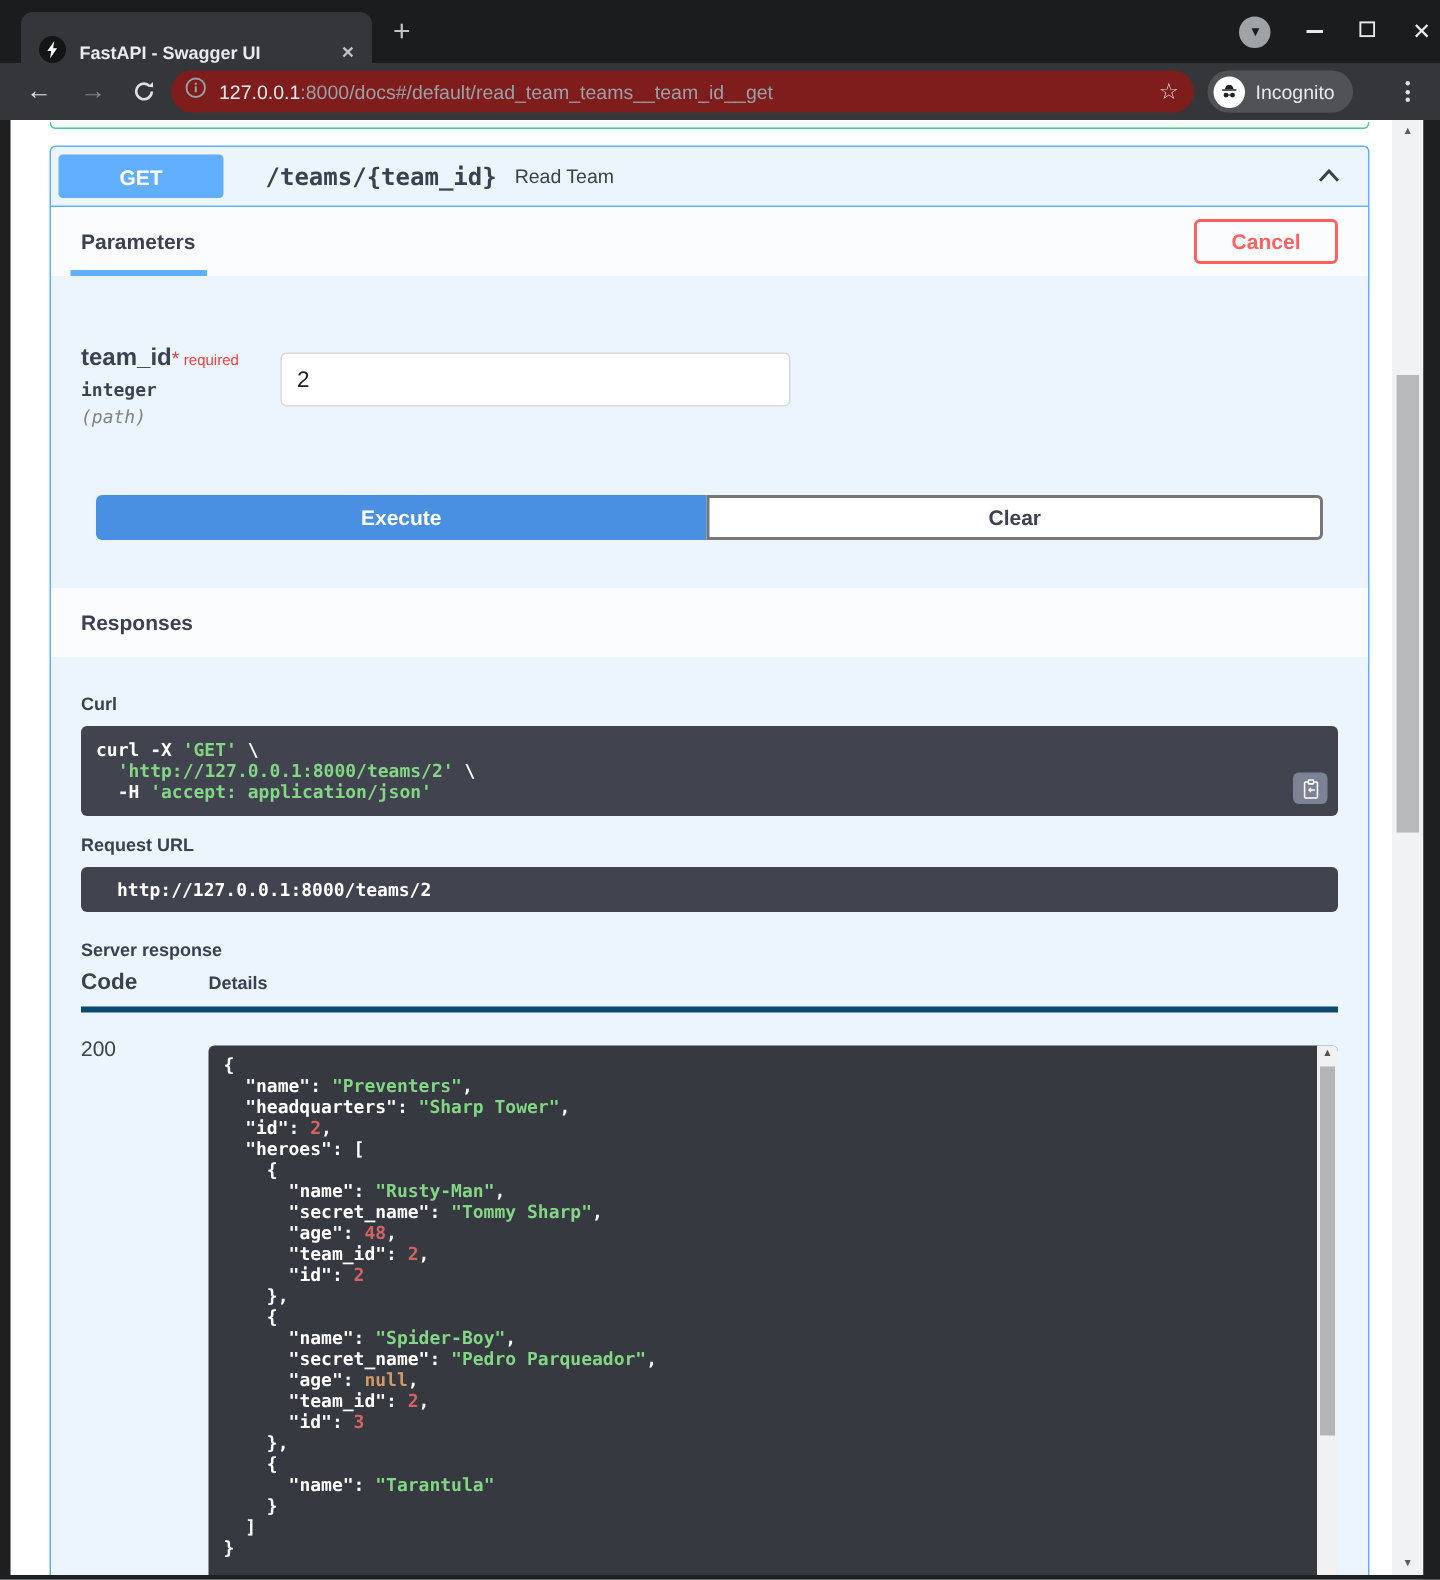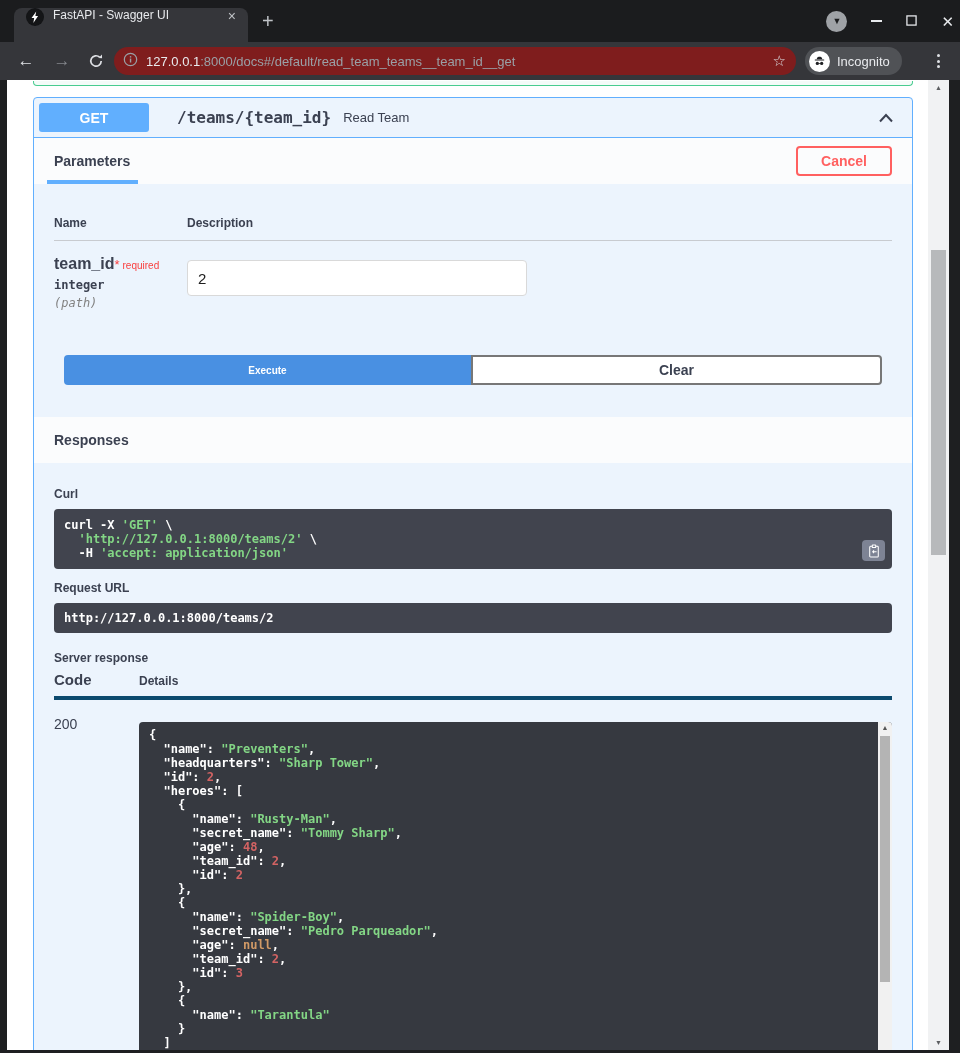--- a/index.html
+++ b/index.html
@@ -2,21 +2,21 @@
 <html><head>
 <meta charset="utf-8">
 <style>
   * { margin:0; padding:0; box-sizing:border-box; }
   html,body { width:960px; height:1053px; overflow:hidden; }
   body { position:relative; background:#1e1f21; font-family:"Liberation Sans", sans-serif; }
 
   
   .titlebar { position:absolute; left:0; top:0; width:960px; height:42px; background:#1b1c1e; }
   .tab { position:absolute; left:14px; top:8px; width:234px; height:34px; background:#35363a;
-         border-radius:8px 8px 0 0; display:flex; align-items:flex-start; padding:0 8px 0 12px; }
+         border-radius:8px 8px 0 0; display:flex; align-items:flex-end; padding:0 8px 0 12px;font-weight:bold; }
   .favicon { width:18px; height:18px; border-radius:50%; background:#141517; flex:0 0 18px;
              display:flex; align-items:center; justify-content:center; }
   .tab-title { flex:1; margin-left:9px; font-size:12px; color:#e8eaed; white-space:nowrap; overflow:hidden; }
   .tab-close { color:#c0c3c7; font-size:14px; padding:0 4px; cursor:default; }
   .new-tab { position:absolute; left:262px; top:9px; color:#c0c3c7; font-size:20px; line-height:24px; }
   .win-controls { position:absolute; right:6px; top:0; height:42px; display:flex; align-items:center; gap:24px; }
   .update-badge { width:21px; height:21px; border-radius:50%; background:#9fa2a6; color:#1b1c1e;
                   font-size:9px; display:flex; align-items:center; justify-content:center; }
   .win-min { width:11px; height:2px; background:#e8eaed; }
   .win-close { color:#e8eaed; font-size:15px; line-height:15px; }
@@ -77,37 +77,37 @@
   .pstar { color:#f93e3e; font-size:13px; }
   .preq { color:#f93e3e; font-size:10px; margin-left:3px; }
   .ptype { margin-top:5px; font-family:"DejaVu Sans Mono", monospace; font-weight:bold; font-size:12px; color:#3b4151; }
   .pin { margin-top:4px; font-family:"DejaVu Sans Mono", monospace; font-style:italic; font-size:12px; color:#828282; }
   .pdesc-col { flex:1; }
   .param-input { margin-top:5px; width:340px; height:36px; border:1px solid #d9d9d9; border-radius:4px;
                  padding:0 10px; font-size:15px; color:#202020; font-family:"Liberation Sans", sans-serif; }
 
   .execute-wrapper { display:flex; margin:45px 30px 0; height:30px; }
   .execute-btn { flex:1; background:#4990e2; border:none; border-radius:4px 0 0 4px; color:#fff;
-                 font-weight:bold; font-size:10px; }
+                 font-weight:bold; font-size:14px; }
   .clear-btn { flex:1; background:#fff; border:2px solid #777; border-radius:0 4px 4px 0; color:#3b4151;
                font-weight:bold; font-size:14px; }
 
   .responses-band { margin-top:32px; height:46px; background:#fbfcfd; display:flex; align-items:center; padding:0 20px; }
   .responses-title { font-size:14px; font-weight:bold; color:#3b4151; }
   .responses-inner { padding:0 20px; }
   .mini-label { font-size:12px; font-weight:bold; color:#3b4151; }
   .lbl-curl { margin-top:24px; }
   .curl-wrap { position:relative; margin-top:8px; }
   pre.codeblock { font-family:"DejaVu Sans Mono", monospace; font-weight:bold; font-size:12px; line-height:14px;
                   color:#fff; border-radius:4px; white-space:pre; overflow:hidden; }
   .curl-pre { background:#41444e; padding:9px 10px; }
   .copy-btn { position:absolute; right:7px; bottom:8px; width:23px; height:21px; border-radius:4px;
               background:#7d8394; display:flex; align-items:center; justify-content:center; }
   .lbl-requrl { margin-top:12px; display:block; }
-  .requrl-pre { margin-top:8px; background:#41444e; padding:8px 10px; font-size:13px; }
+  .requrl-pre { margin-top:8px; background:#41444e; padding:8px 24px; font-size:13px; }
   .lbl-server { margin-top:18px; display:block; }
   .code-head { display:flex; margin-top:6px; padding-bottom:8px; border-bottom:4px solid #0c4a6e; align-items:baseline; }
   .code-h { width:85px; font-size:15px; font-weight:bold; color:#3b4151; }
   .details-h { font-size:12px; font-weight:bold; color:#3b4151; }
   .response-row { display:flex; padding-top:16px; }
   .code-cell { width:85px; font-size:14px; color:#3b4151; }
   .details-cell { flex:1; }
   .lbl-respbody { margin-top:5px; display:block; }
   .resp-wrap { position:relative; margin-top:6px; }
   .resp-pre { background:#363940; padding:6px 24px 6px 10px; height:400px; }
@@ -201,24 +201,20 @@
       </span>
     </div>
 
     <div class="section-header">
       <span class="tab-label">Parameters</span>
       <span class="tab-underline"></span>
       <button class="cancel-btn">Cancel</button>
     </div>
 
     <div class="params-area">
-      <div class="params-head">
-        <span class="col-h col-name">Name</span>
-        <span class="col-h">Description</span>
-      </div>
       <div class="param-row">
         <div class="pname-col">
           <div><span class="pname">team_id</span><span class="pstar">*</span><span class="preq">required</span></div>
           <div class="ptype">integer</div>
           <div class="pin">(path)</div>
         </div>
         <div class="pdesc-col">
           <input class="param-input" value="2" style="">
         </div>
       </div>

